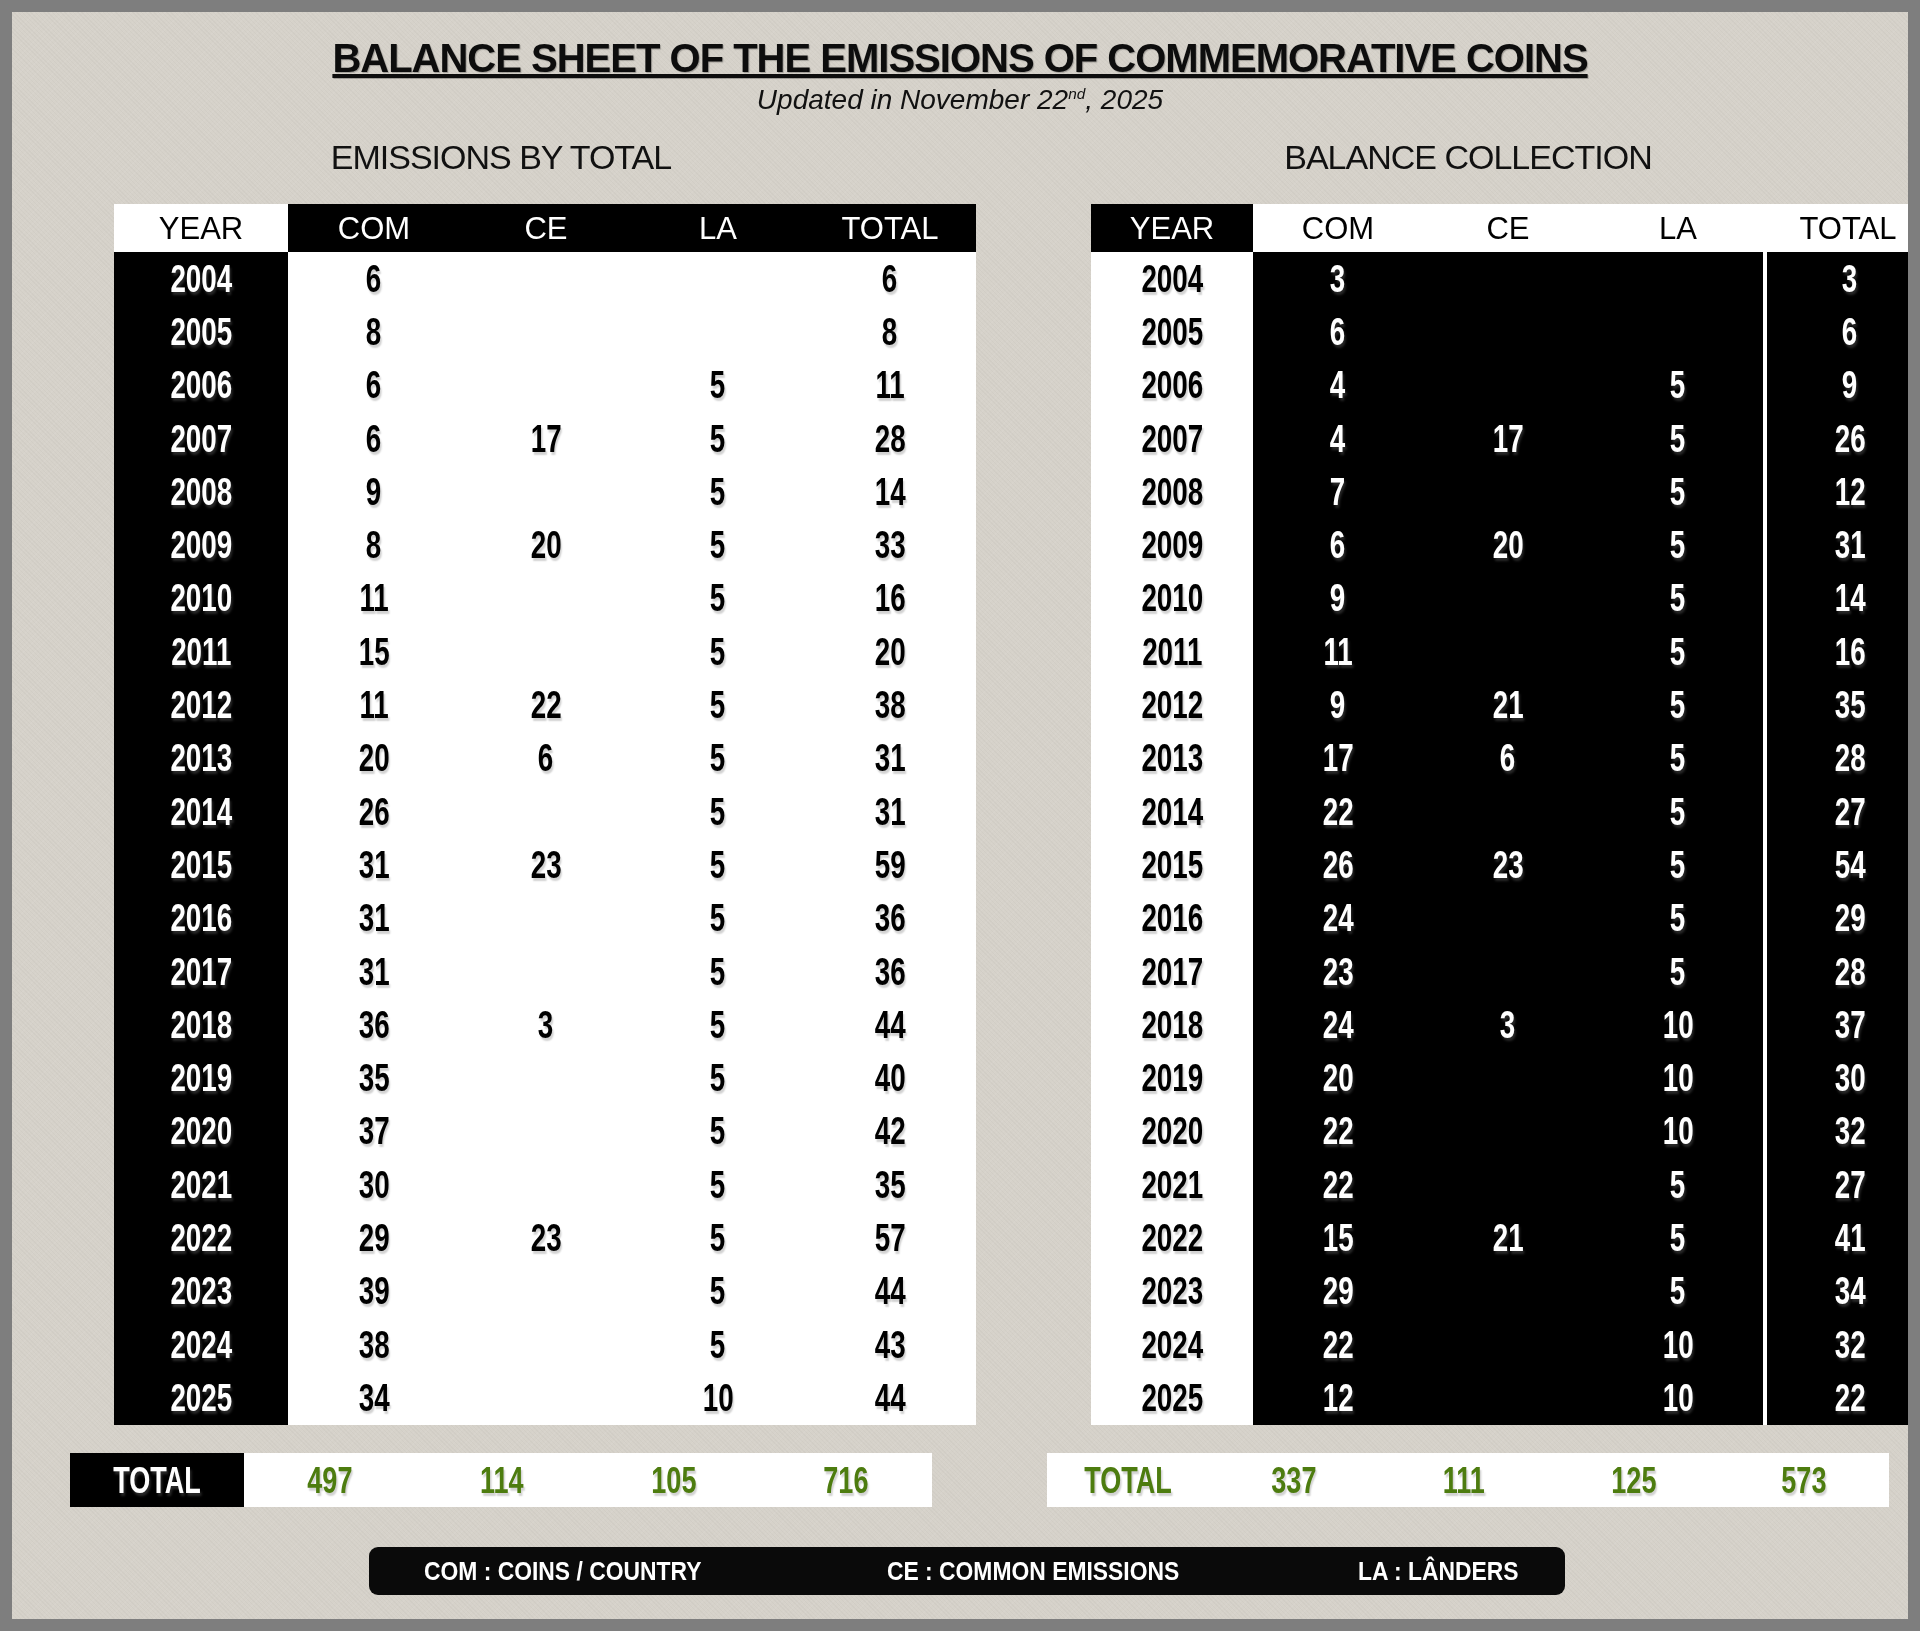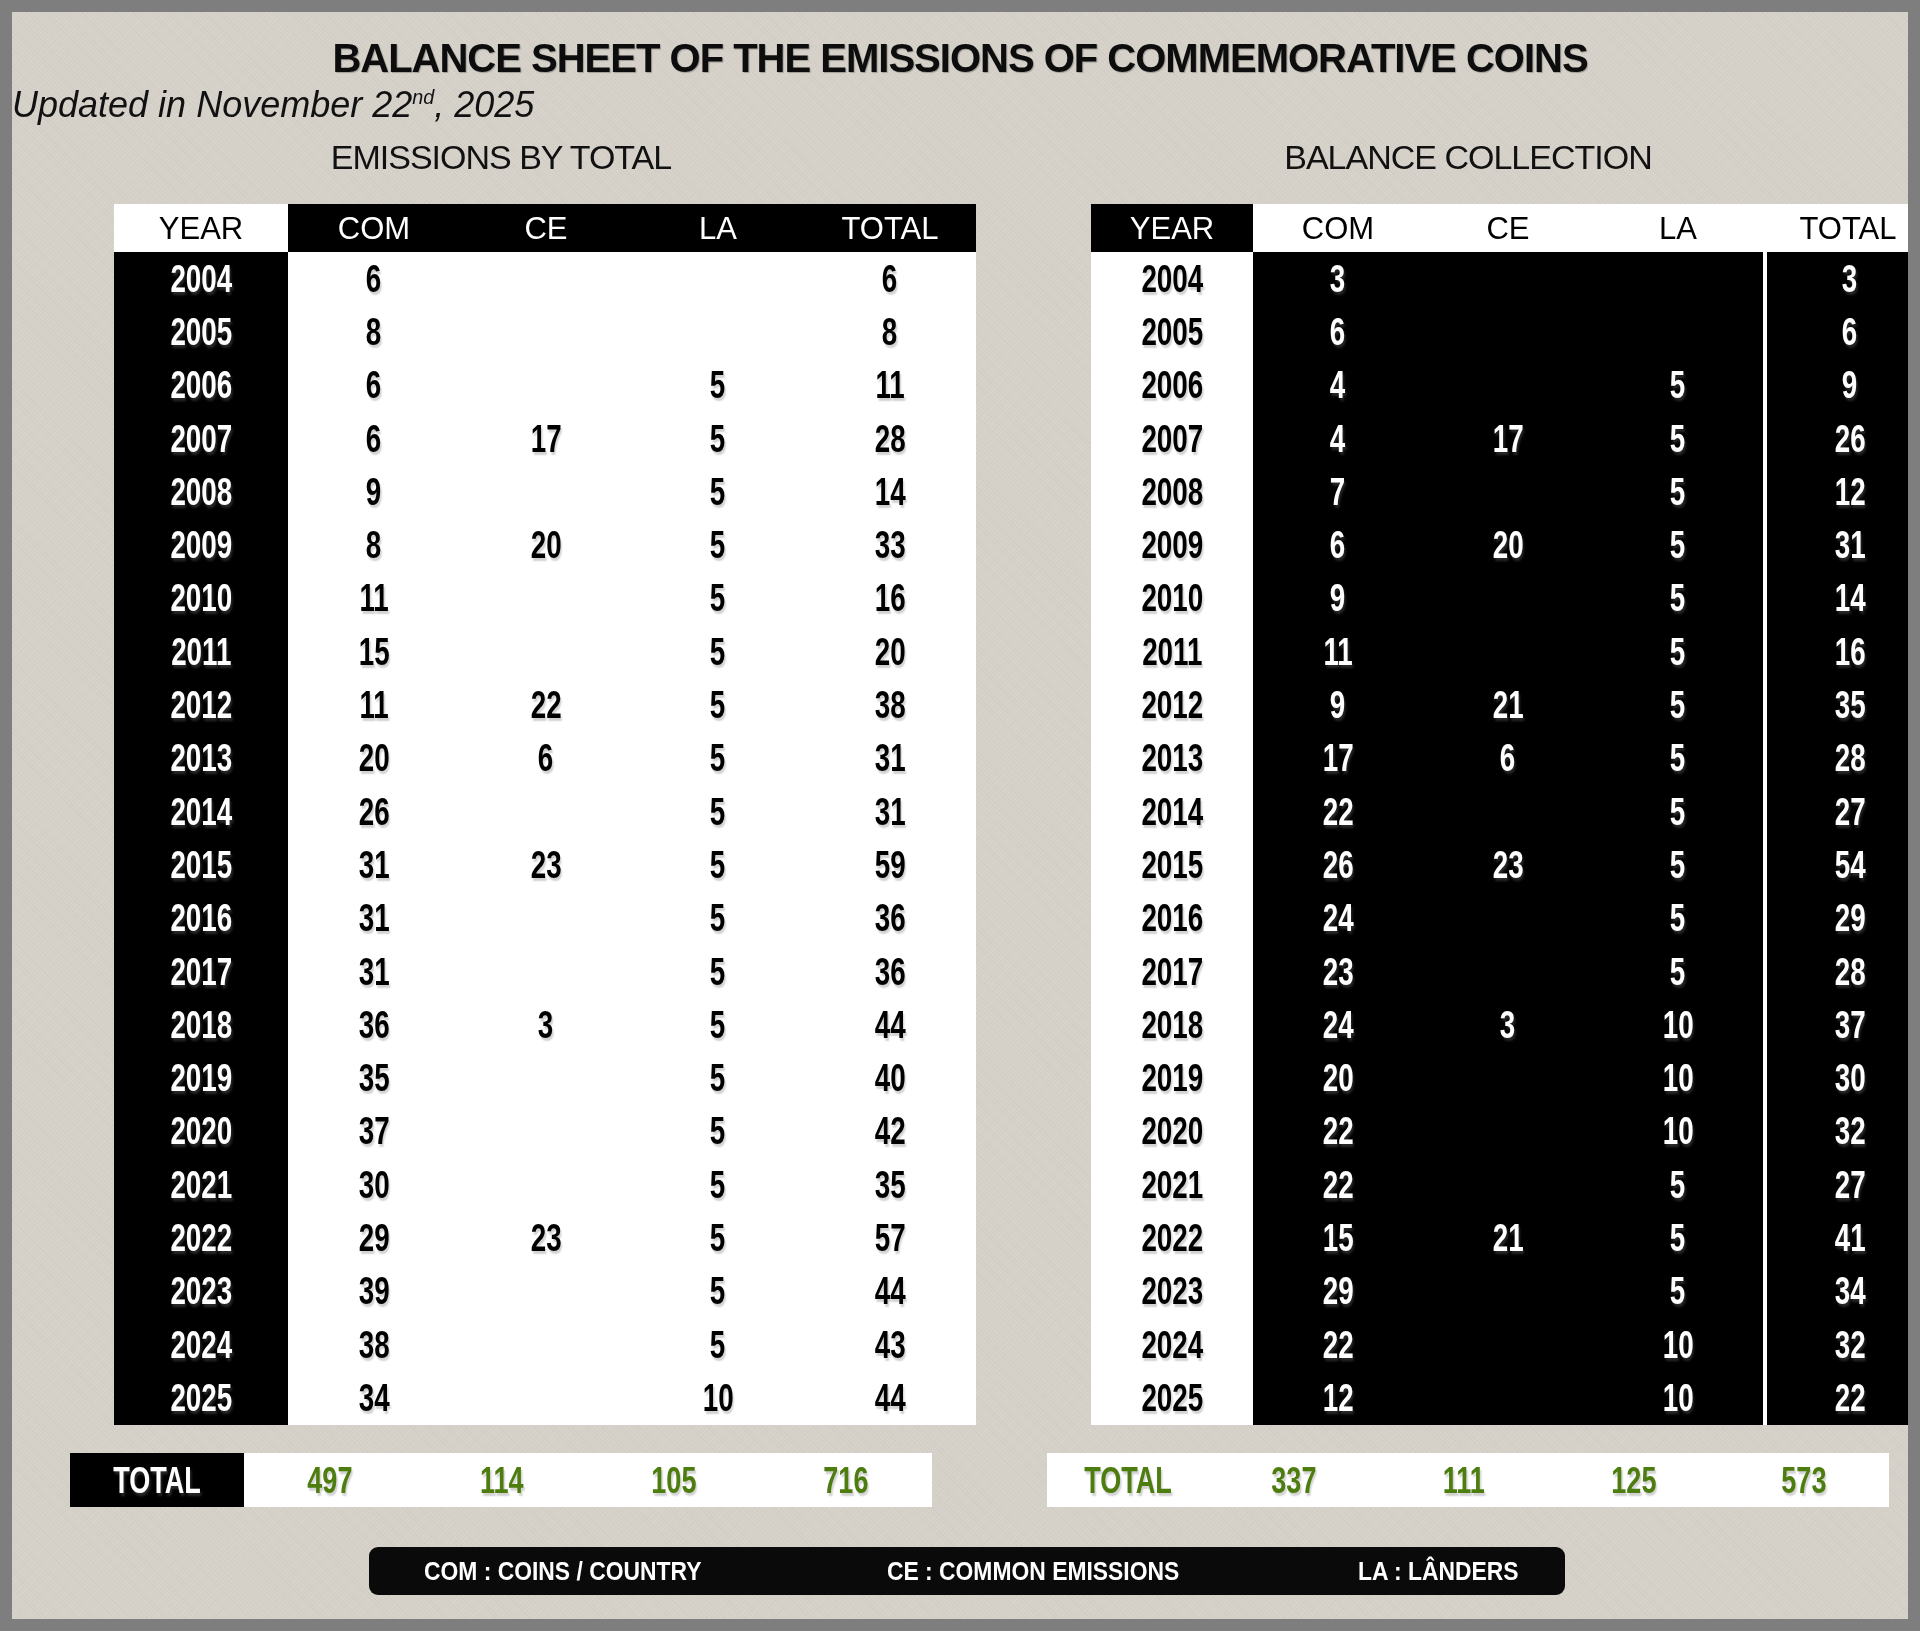--- a/index.html
+++ b/index.html
@@ -13,24 +13,25 @@
       repeating-linear-gradient(45deg, rgba(0,0,0,0.025) 0 1px, transparent 1px 3px),
       repeating-linear-gradient(-45deg, rgba(255,255,255,0.05) 0 1px, transparent 1px 4px);
     font-family:"Liberation Sans", sans-serif;
     overflow:hidden;
   }
   .title{
     position:absolute;left:0;top:24px;width:100%;
     text-align:center;font-size:40px;font-weight:700;color:#0d0d0d;
     letter-spacing:-1px;
     text-shadow:1px 1px 1px rgba(0,0,0,0.25);
+    text-decoration:underline;
   }
   .subtitle{
     position:absolute;left:0;top:72px;width:100%;
-    text-align:left;font-size:36px;font-style:italic;color:#111;
+    text-align:center;font-size:28px;font-style:italic;color:#111;
   }
   .subtitle sup{font-size:0.55em;vertical-align:super;}
   .section-title{
     position:absolute;top:126px;text-align:center;
     font-size:34px;color:#111;letter-spacing:-1px;
   }
   .section-title.left{left:58px;width:862px;}
   .section-title.right{left:1035px;width:842px;}
 
   .table{position:absolute;top:192px;}

